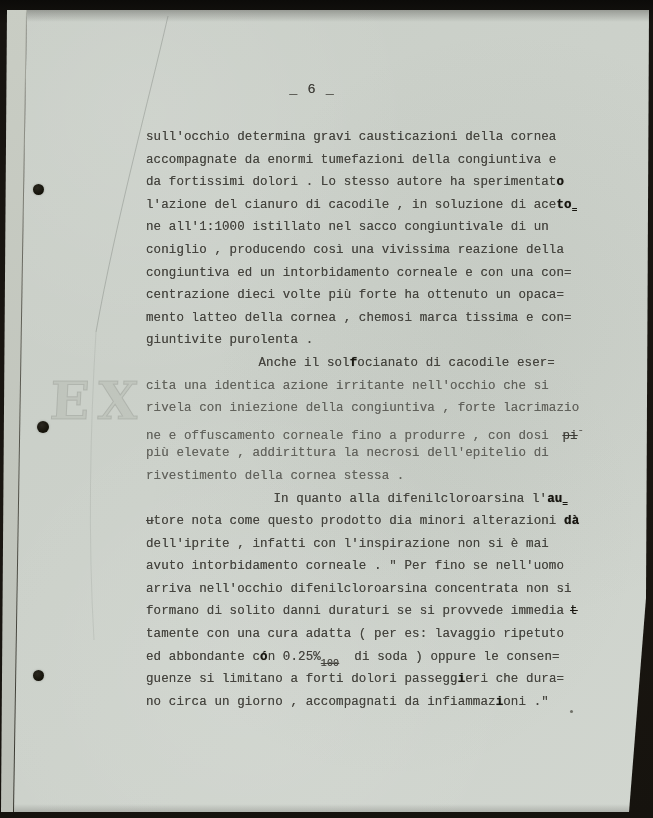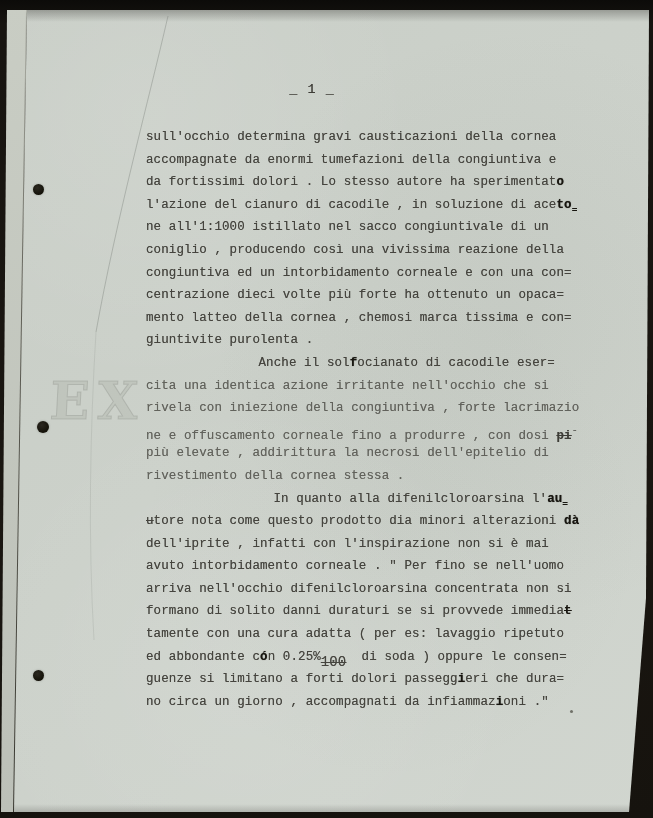--- a/index.html
+++ b/index.html
@@ -54,24 +54,24 @@
   .text-block{
     position:absolute;left:146px;top:126px;width:460px;
     font-size:12.5px;line-height:22.6px;color:#45443e;
     white-space:pre;letter-spacing:0.1px;
     text-shadow:0 0 0.5px rgba(44,42,36,0.55);
   }
   .line{height:22.6px;}
   .line.tone-light{opacity:0.78;}
   .seg-b{font-weight:700;color:#17150f;text-shadow:0 0 0.8px rgba(10,9,6,0.7);}
   .seg-x{text-decoration:line-through;text-decoration-thickness:1.2px;}
-  .seg-xb{font-weight:700;color:#17150f;text-decoration:line-through;text-decoration-thickness:1.2px;}
+  .seg-xb{font-weight:400;color:#17150f;text-decoration:line-through;text-decoration-thickness:1.2px;margin-left:6px;}
   .seg-sub{font-size:9.5px;font-weight:700;color:#17150f;vertical-align:-5px;}
   .seg-sup{font-size:10px;vertical-align:6px;}
-  .seg-xsub{font-size:14px;vertical-align:-6px;text-decoration:line-through;text-decoration-thickness:1.2px;}
+  .seg-xsub{font-size:10px;vertical-align:-6px;text-decoration:line-through;text-decoration-thickness:1.2px;}
   .hole{position:absolute;border-radius:50%;
     background:radial-gradient(circle at 40% 35%,#2b2820,#141209 70%);
     box-shadow:0 0 2px rgba(90,94,86,0.5);}
   .hole-1{left:33px;top:184px;width:11px;height:11px;}
   .hole-2{left:37px;top:421px;width:12px;height:12px;}
   .hole-3{left:33px;top:670px;width:11px;height:11px;}
   .speck{position:absolute;left:570px;top:710px;width:3px;height:3px;border-radius:50%;
     background:rgba(62,60,50,0.65);}
 </style>
 </head>
@@ -80,21 +80,21 @@
 <div class="scan">
   <div class="under-page"></div>
   <div class="paper-edge-line"></div>
 
   <div class="paper">
     <svg class="crease" width="653" height="818">
       <path d="M168,16 C150,95 116,220 96,332" fill="none" stroke="rgba(110,116,108,0.35)" stroke-width="1"></path>
       <path d="M96,332 C90,430 88,540 94,640" fill="none" stroke="rgba(110,116,108,0.15)" stroke-width="1"></path>
     </svg>
     <div class="watermark">EX</div>
-    <div class="page-number">_ 1 _</div>
+    <div class="page-number">_ 6 _</div>
     <div class="text-block" id="lines"><div class="line"><span>sull'occhio determina gravi causticazioni della cornea</span></div><div class="line"><span>accompagnate da enormi tumefazioni della congiuntiva e</span></div><div class="line"><span>da fortissimi dolori . Lo stesso autore ha sperimentat</span><span class="seg-b">o</span></div><div class="line"><span>l'azione del cianuro di cacodile , in soluzione di ace</span><span class="seg-b">to</span><span class="seg-sub">=</span></div><div class="line"><span>ne all'1:1000 istillato nel sacco congiuntivale di un</span></div><div class="line"><span>coniglio , producendo così una vivissima reazione della</span></div><div class="line"><span>congiuntiva ed un intorbidamento corneale e con una con=</span></div><div class="line"><span>centrazione dieci volte più forte ha ottenuto un opaca=</span></div><div class="line"><span>mento latteo della cornea , chemosi marca tissima e con=</span></div><div class="line"><span>giuntivite purolenta .</span></div><div class="line" style="padding-left: 112.5px;"><span>Anche il sol</span><span class="seg-b">f</span><span>ocianato di cacodile eser=</span></div><div class="line tone-light"><span>cita una identica azione irritante nell'occhio che si</span></div><div class="line tone-light"><span>rivela con iniezione della congiuntiva , forte lacrimazio</span></div><div class="line tone-light"><span>ne e offuscamento corneale fino a produrre , con dosi </span><span class="seg-xb">pi</span><span class="seg-sup">-</span></div><div class="line tone-light"><span>più elevate , addirittura la necrosi dell'epitelio di</span></div><div class="line tone-light"><span>rivestimento della cornea stessa .</span></div><div class="line" style="padding-left: 127.5px;"><span>In quanto alla difenilcloroarsina l'</span><span class="seg-b">au</span><span class="seg-sub">=</span></div><div class="line"><span class="seg-x">u</span><span>tore nota come questo prodotto dia minori alterazioni </span><span class="seg-b">dà</span></div><div class="line"><span>dell'iprite , infatti con l'inspirazione non si è mai</span></div><div class="line"><span>avuto intorbidamento corneale . " Per fino se nell'uomo</span></div><div class="line"><span>arriva nell'occhio difenilcloroarsina concentrata non si</span></div><div class="line"><span>formano di solito danni duraturi se si provvede immedia</span><span class="seg-xb">t</span></div><div class="line"><span>tamente con una cura adatta ( per es: lavaggio ripetuto</span></div><div class="line"><span>ed abbondante c</span><span class="seg-b">ó</span><span>n 0.25%</span><span class="seg-xsub">100</span><span>  di soda ) oppure le consen=</span></div><div class="line"><span>guenze si limitano a forti dolori passegg</span><span class="seg-b">i</span><span>eri che dura=</span></div><div class="line"><span>no circa un giorno , accompagnati da infiammaz</span><span class="seg-b">i</span><span>oni ."</span></div></div>
     <div class="speck"></div>
   </div>
 
   <div class="hole hole-1"></div>
   <div class="hole hole-2"></div>
   <div class="hole hole-3"></div>
 </div>
 
 </body></html>

